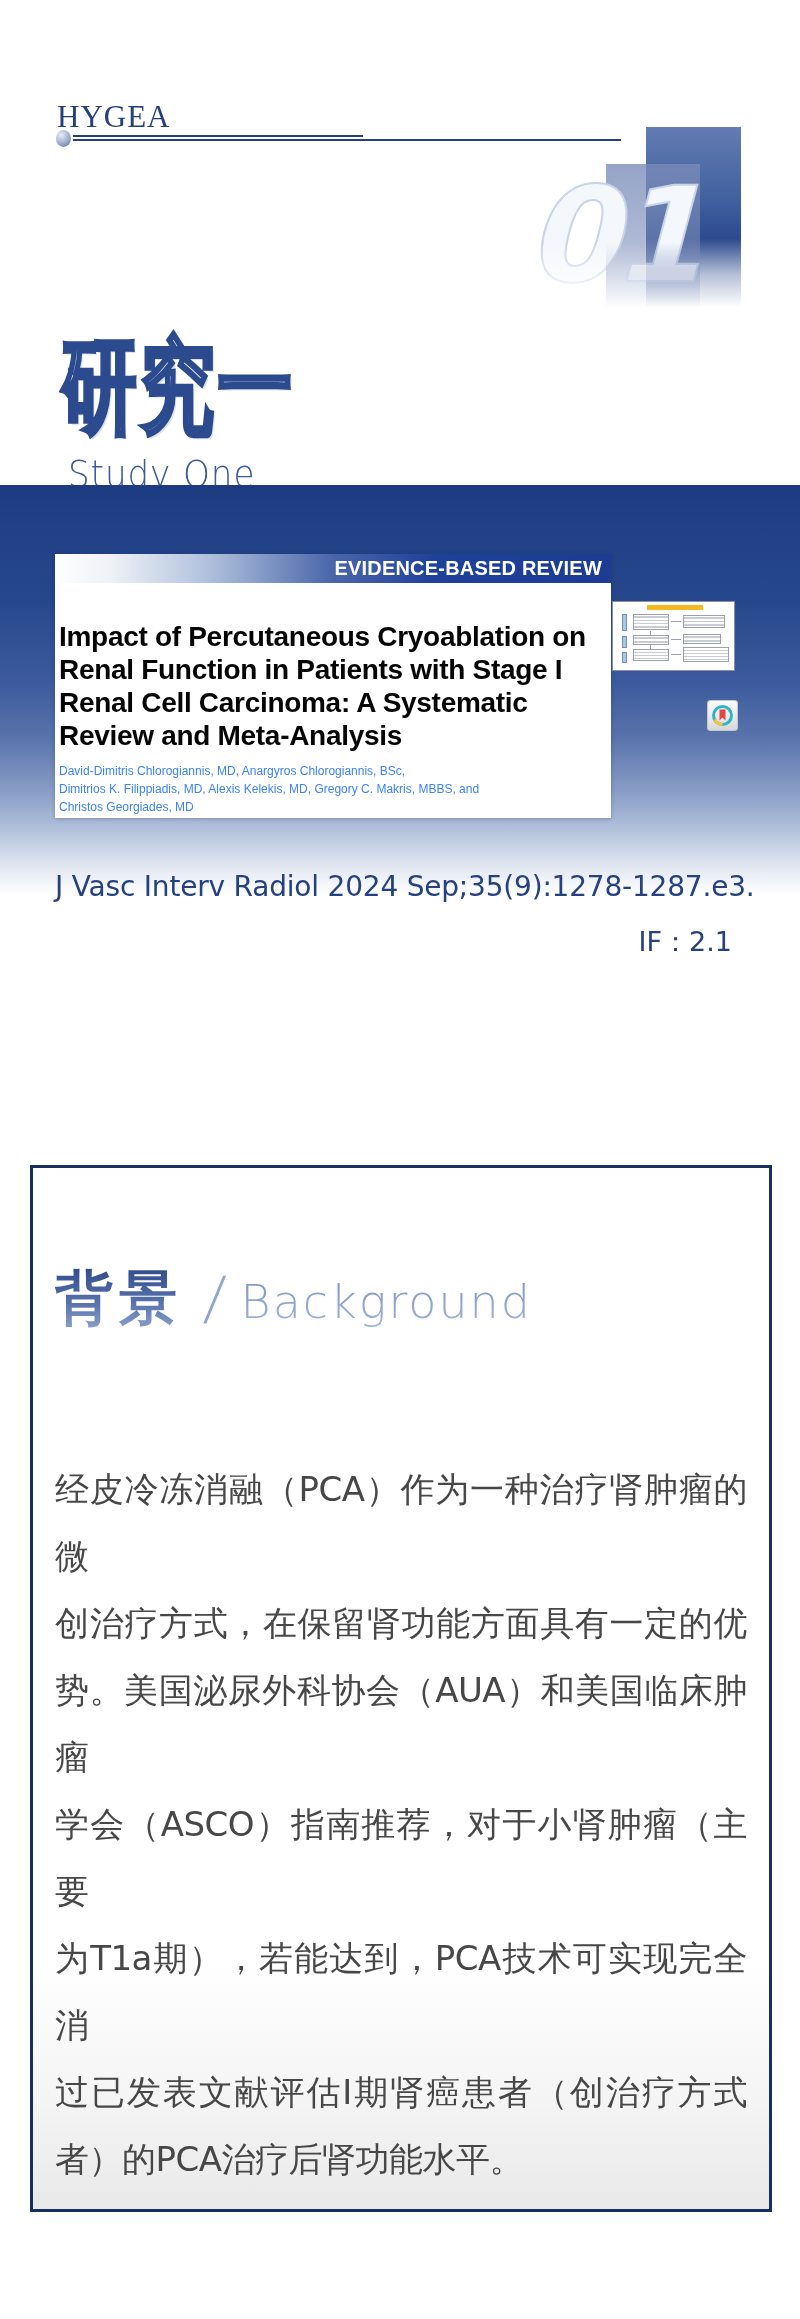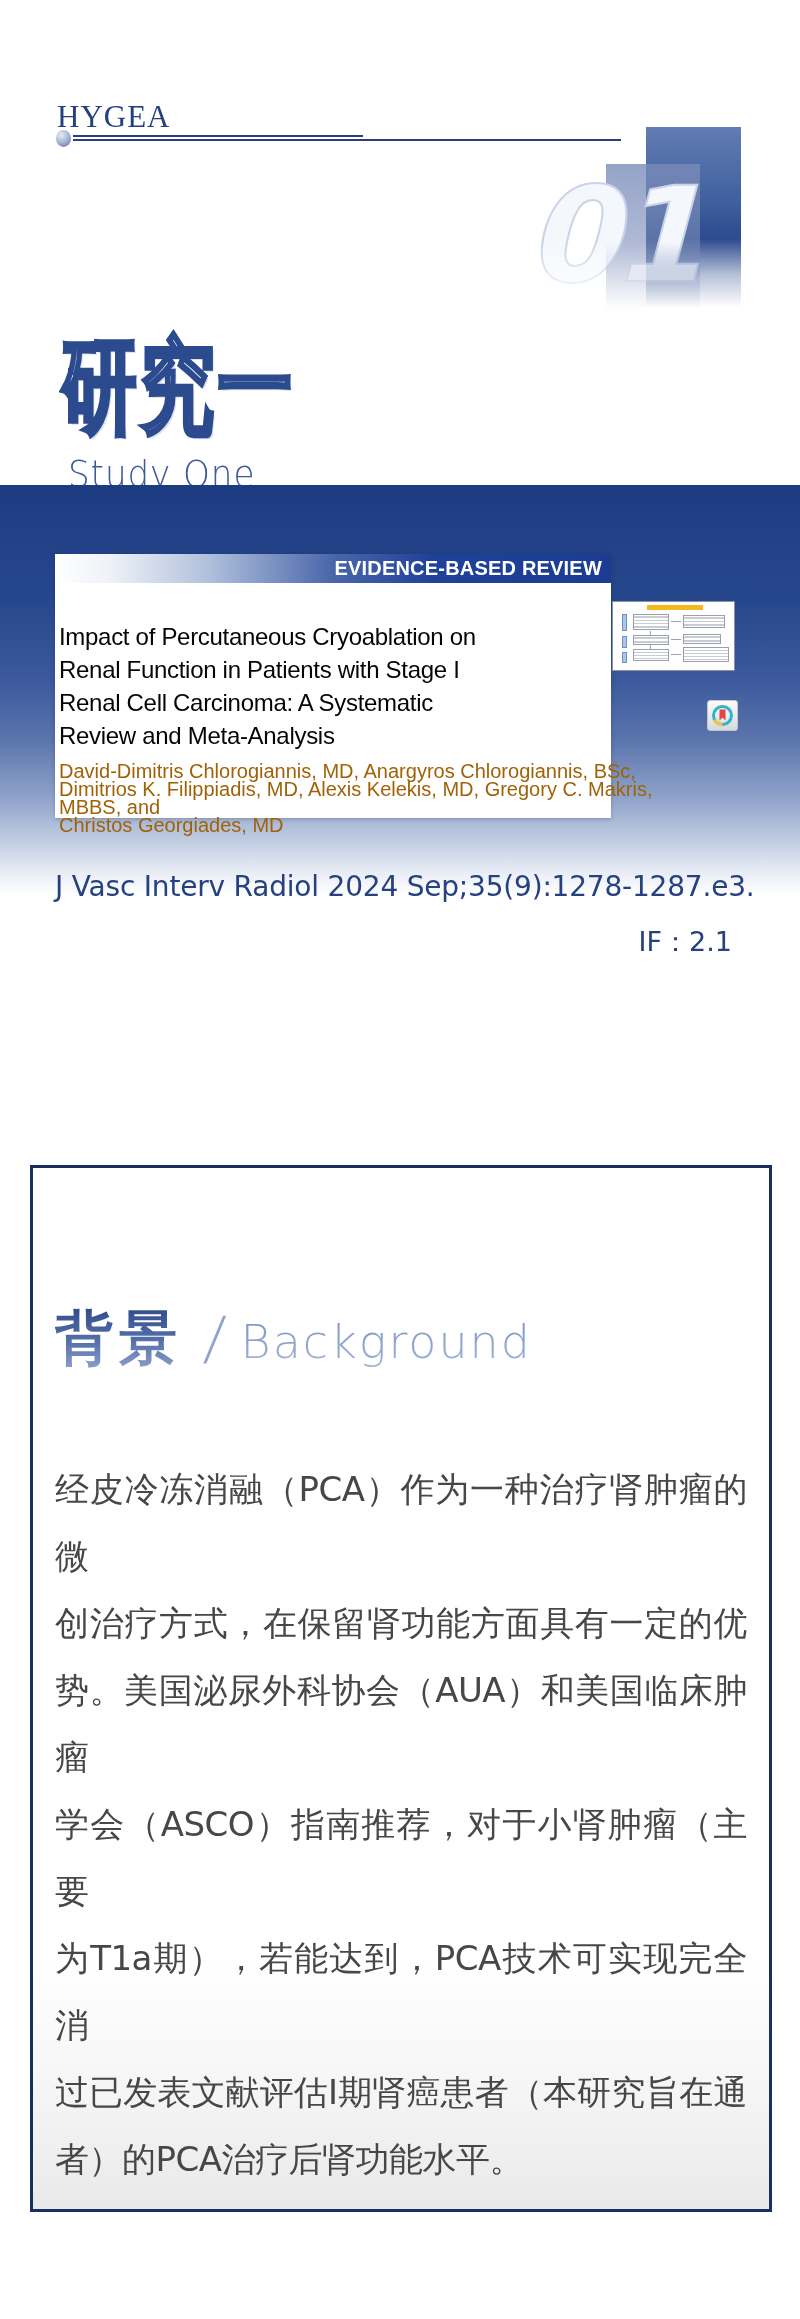--- a/index.html
+++ b/index.html
@@ -80,26 +80,26 @@
   .paper-banner {
     position:absolute; left:0; top:0; width:100%; height:29px;
     background:linear-gradient(90deg,
       #ffffff 0%, #eef1f7 10%, #aebfdc 28%, #4a66aa 50%,
       #20419a 68%, #1b3c92 100%);
     color:#ffffff; font-weight:bold; font-size:20px; letter-spacing:0.2px;
     text-align:right; line-height:29px; padding-right:9px;
   }
   .paper-title {
     position:absolute; left:4px; top:66px; width:545px;
-    font-weight:normal; font-size:24px; line-height:33px;
+    font-weight:bold; font-size:28px; line-height:33px;
     letter-spacing:-0.3px; color:#050505;
   }
   .paper-authors {
     position:absolute; left:4px; top:208px; width:620px;
-    font-size:20px; line-height:18px; color:#a16207;
+    font-size:12px; line-height:18px; color:#3b82f6;
   }
 
   
   .flowchart {
     position:absolute; left:557px; top:47px; width:123px; height:70px;
     background:#ffffff; border:1px solid #8b90a8;
   }
   .fc-titlebar { position:absolute; left:34px; top:3px; width:56px; height:5px; background:#f5b81f; }
   .fc-strip { position:absolute; width:5px; background:#a8c6e8; border:1px solid #6f93bd; }
   .fc-box { position:absolute; border:1px solid #9aa0ac;
@@ -131,21 +131,21 @@
     border:3px solid #16315f;
     background:linear-gradient(180deg, #ffffff 0%, #ffffff 76%, #f5f5f5 89%, #e9e9e9 100%);
   }
   .card-heading {
     position:absolute; left:22px; top:92px;
     display:flex; align-items:baseline; white-space:nowrap;
   }
   .card-heading .zh {
     font-size:58px; font-weight:800; letter-spacing:6px;
     background:linear-gradient(180deg, #2c4888 5%, #5872ab 55%, #9cafd4 100%);
-    -webkit-background-clip:text; background-clip:text; color:transparent;margin-top:40px;
+    -webkit-background-clip:text; background-clip:text; color:transparent;
   }
   .card-heading .slash {
     font-size:58px; font-weight:100; color:#90a5cc;
     margin:0 16px 0 22px; transform:skewX(-6deg);
   }
   .card-heading .en {
     font-size:46px; font-weight:300; letter-spacing:2px;
     background:linear-gradient(180deg, #7b94c2 0%, #a2b5d8 100%);
     -webkit-background-clip:text; background-clip:text; color:transparent;
   }
@@ -225,18 +225,18 @@
       <span class="zh">背景</span>
       <span class="slash">/</span>
       <span class="en">Background</span>
     </div>
     <div class="card-body">
         <div class="bg-line">经皮冷冻消融（PCA）作为一种治疗肾肿瘤的微</div>
         <div class="bg-line">创治疗方式，在保留肾功能方面具有一定的优</div>
         <div class="bg-line">势。美国泌尿外科协会（AUA）和美国临床肿瘤</div>
         <div class="bg-line">学会（ASCO）指南推荐，对于小肾肿瘤（主要</div>
         <div class="bg-line">为T1a期），若能达到，PCA技术可实现完全消</div>
-        <div class="bg-line">过已发表文献评估I期肾癌患者（本研究旨在通</div>
+        <div class="bg-line">过已发表文献评估I期肾癌患者（创治疗方式</div>
         <div class="bg-line">者）的PCA治疗后肾功能水平。</div>
       </div>
   </div>
 
 </div>
 
 </body></html>

